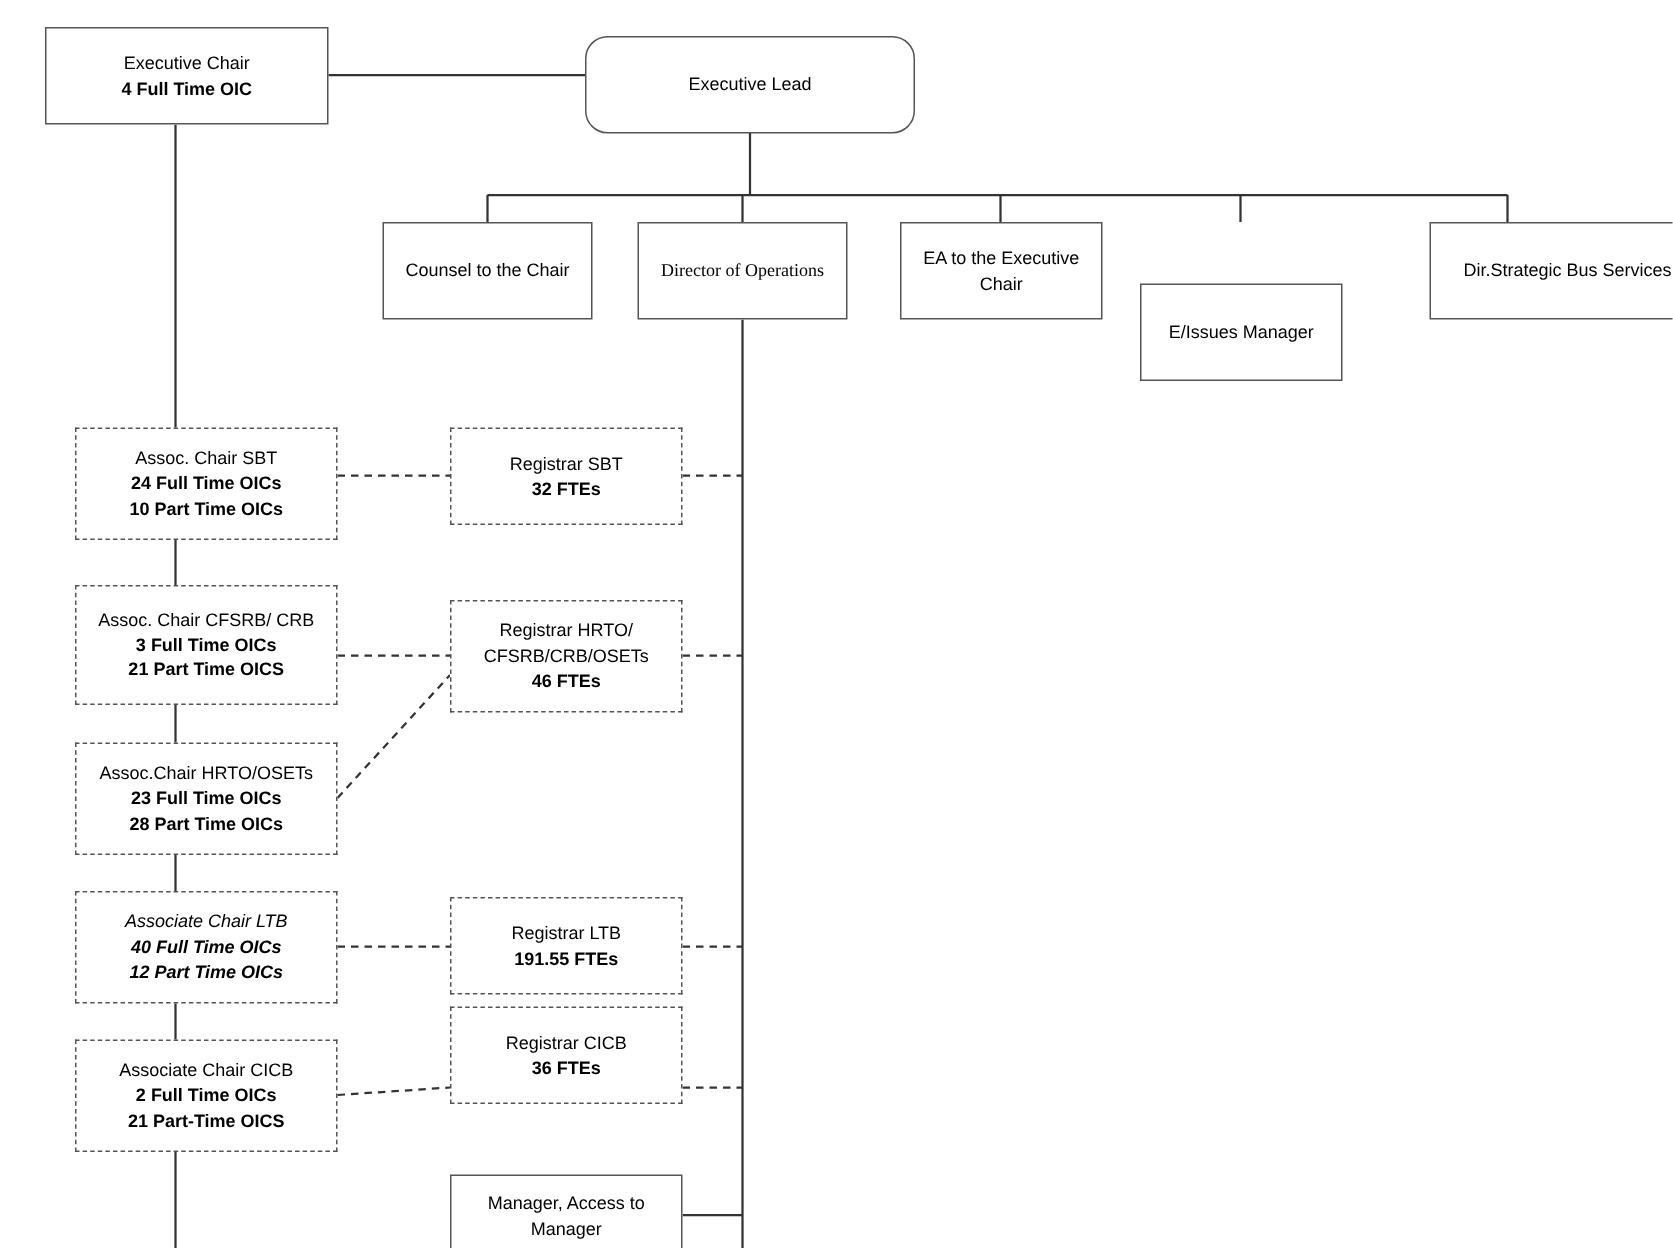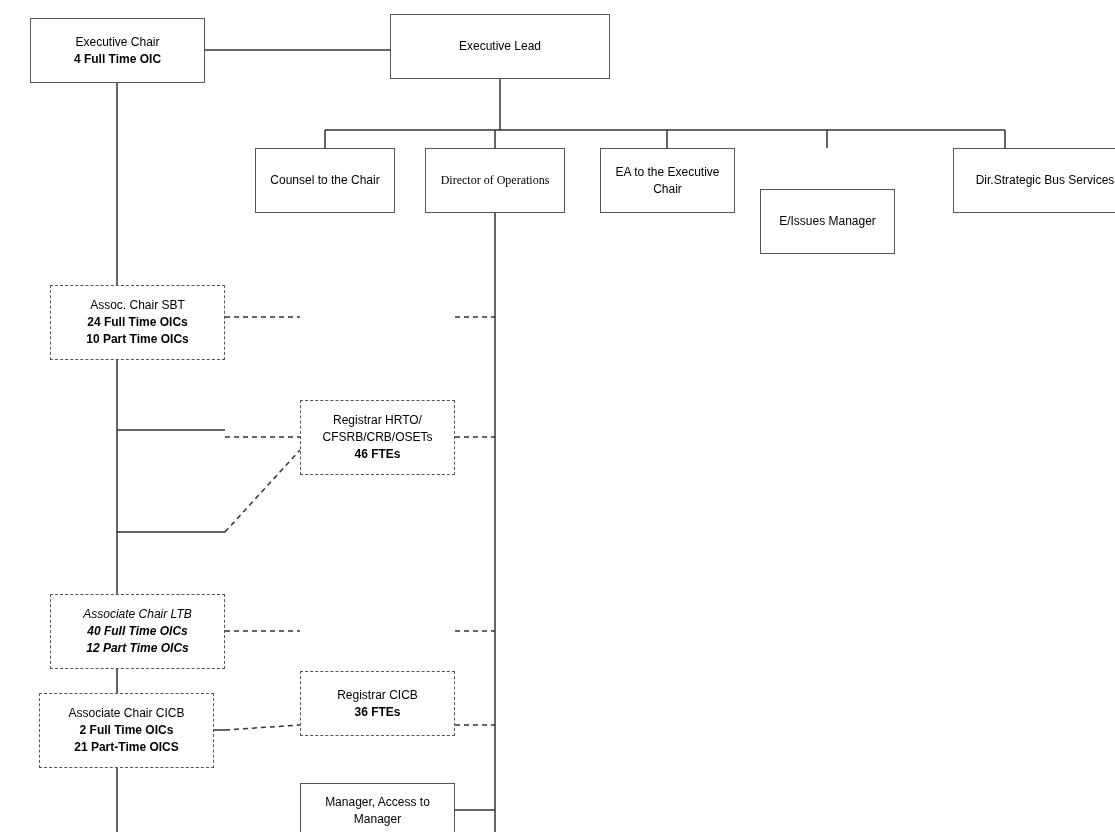--- a/index.html
+++ b/index.html
@@ -101,26 +101,26 @@
     <line class="dashed" x1="455" y1="631" x2="495" y2="631"></line>
 
     <line x1="117" y1="730" x2="225" y2="730"></line>
 
     <line class="dashed" x1="225" y1="730" x2="300" y2="725"></line>
     <line class="dashed" x1="455" y1="725" x2="495" y2="725"></line>
 
     <line x1="455" y1="810" x2="495" y2="810"></line>
   </svg>
 
-  <div class="box" style="left:30px; top:18px; width:175px; height:65px;">
+  <div class="box" style="left:30px; top:18px; width:189px; height:65px;">
     <span>Executive Chair</span>
     <strong>4 Full Time OIC</strong>
   </div>
 
-  <div class="box" style="left:390px; top:14px; width:220px; height:65px;">
+  <div class="box" style="left:390px; top:24px; width:220px; height:65px;border-radius:15px;">
     <span>Executive Lead</span>
   </div>
 
   <div class="box" style="left:255px; top:148px; width:140px; height:65px;">
     <span>Counsel to the Chair</span>
   </div>
 
   <div class="box" style="left:425px; top:148px; width:140px; height:65px;font-family:Liberation Serif, serif;">
     <span>Director of Operations</span>
   </div>
@@ -135,35 +135,51 @@
 
   <div class="box" style="left:925px; top:148px; width:184px; height:65px;margin-left:28px;">
     <span>Dir.Strategic Bus Services</span>
   </div>
 
   <div class="box dashed" style="left:50px; top:285px; width:175px; height:75px;">
     <span>Assoc. Chair SBT</span>
     <strong>24 Full Time OICs<br>10 Part Time OICs</strong>
   </div>
 
+  <div class="box dashed" style="left:300px; top:285px; width:155px; height:65px;">
+    <span>Registrar SBT</span>
+    <strong>32 FTEs</strong>
+  </div>
 
+  <div class="box dashed" style="left:50px; top:390px; width:175px; height:80px;">
+    <span>Assoc. Chair CFSRB/ CRB</span>
+    <strong>3 Full Time OICs<br>21 Part Time OICS</strong>
+  </div>
 
   <div class="box dashed" style="left:300px; top:400px; width:155px; height:75px;">
     <span>Registrar HRTO/ CFSRB/CRB/OSETs</span>
     <strong>46 FTEs</strong>
   </div>
 
+  <div class="box dashed" style="left:50px; top:495px; width:175px; height:75px;">
+    <span>Assoc.Chair HRTO/OSETs</span>
+    <strong>23 Full Time OICs<br>28 Part Time OICs</strong>
+  </div>
 
   <div class="box dashed" style="left:50px; top:594px; width:175px; height:75px;font-style:italic;">
     <span>Associate Chair LTB</span>
     <strong>40 Full Time OICs<br>12 Part Time OICs</strong>
   </div>
 
+  <div class="box dashed" style="left:300px; top:598px; width:155px; height:65px;">
+    <span>Registrar LTB</span>
+    <strong>191.55 FTEs</strong>
+  </div>
 
-  <div class="box dashed" style="left:39px; top:693px; width:175px; height:75px;">
+  <div class="box dashed" style="left:50px; top:693px; width:175px; height:75px;">
     <span>Associate Chair CICB</span>
     <strong>2 Full Time OICs<br>21 Part-Time OICS</strong>
   </div>
 
   <div class="box dashed" style="left:300px; top:671px; width:155px; height:65px;">
     <span>Registrar CICB</span>
     <strong>36 FTEs</strong>
   </div>
 
   <div class="box" style="left:300px; top:783px; width:155px; height:55px;">

